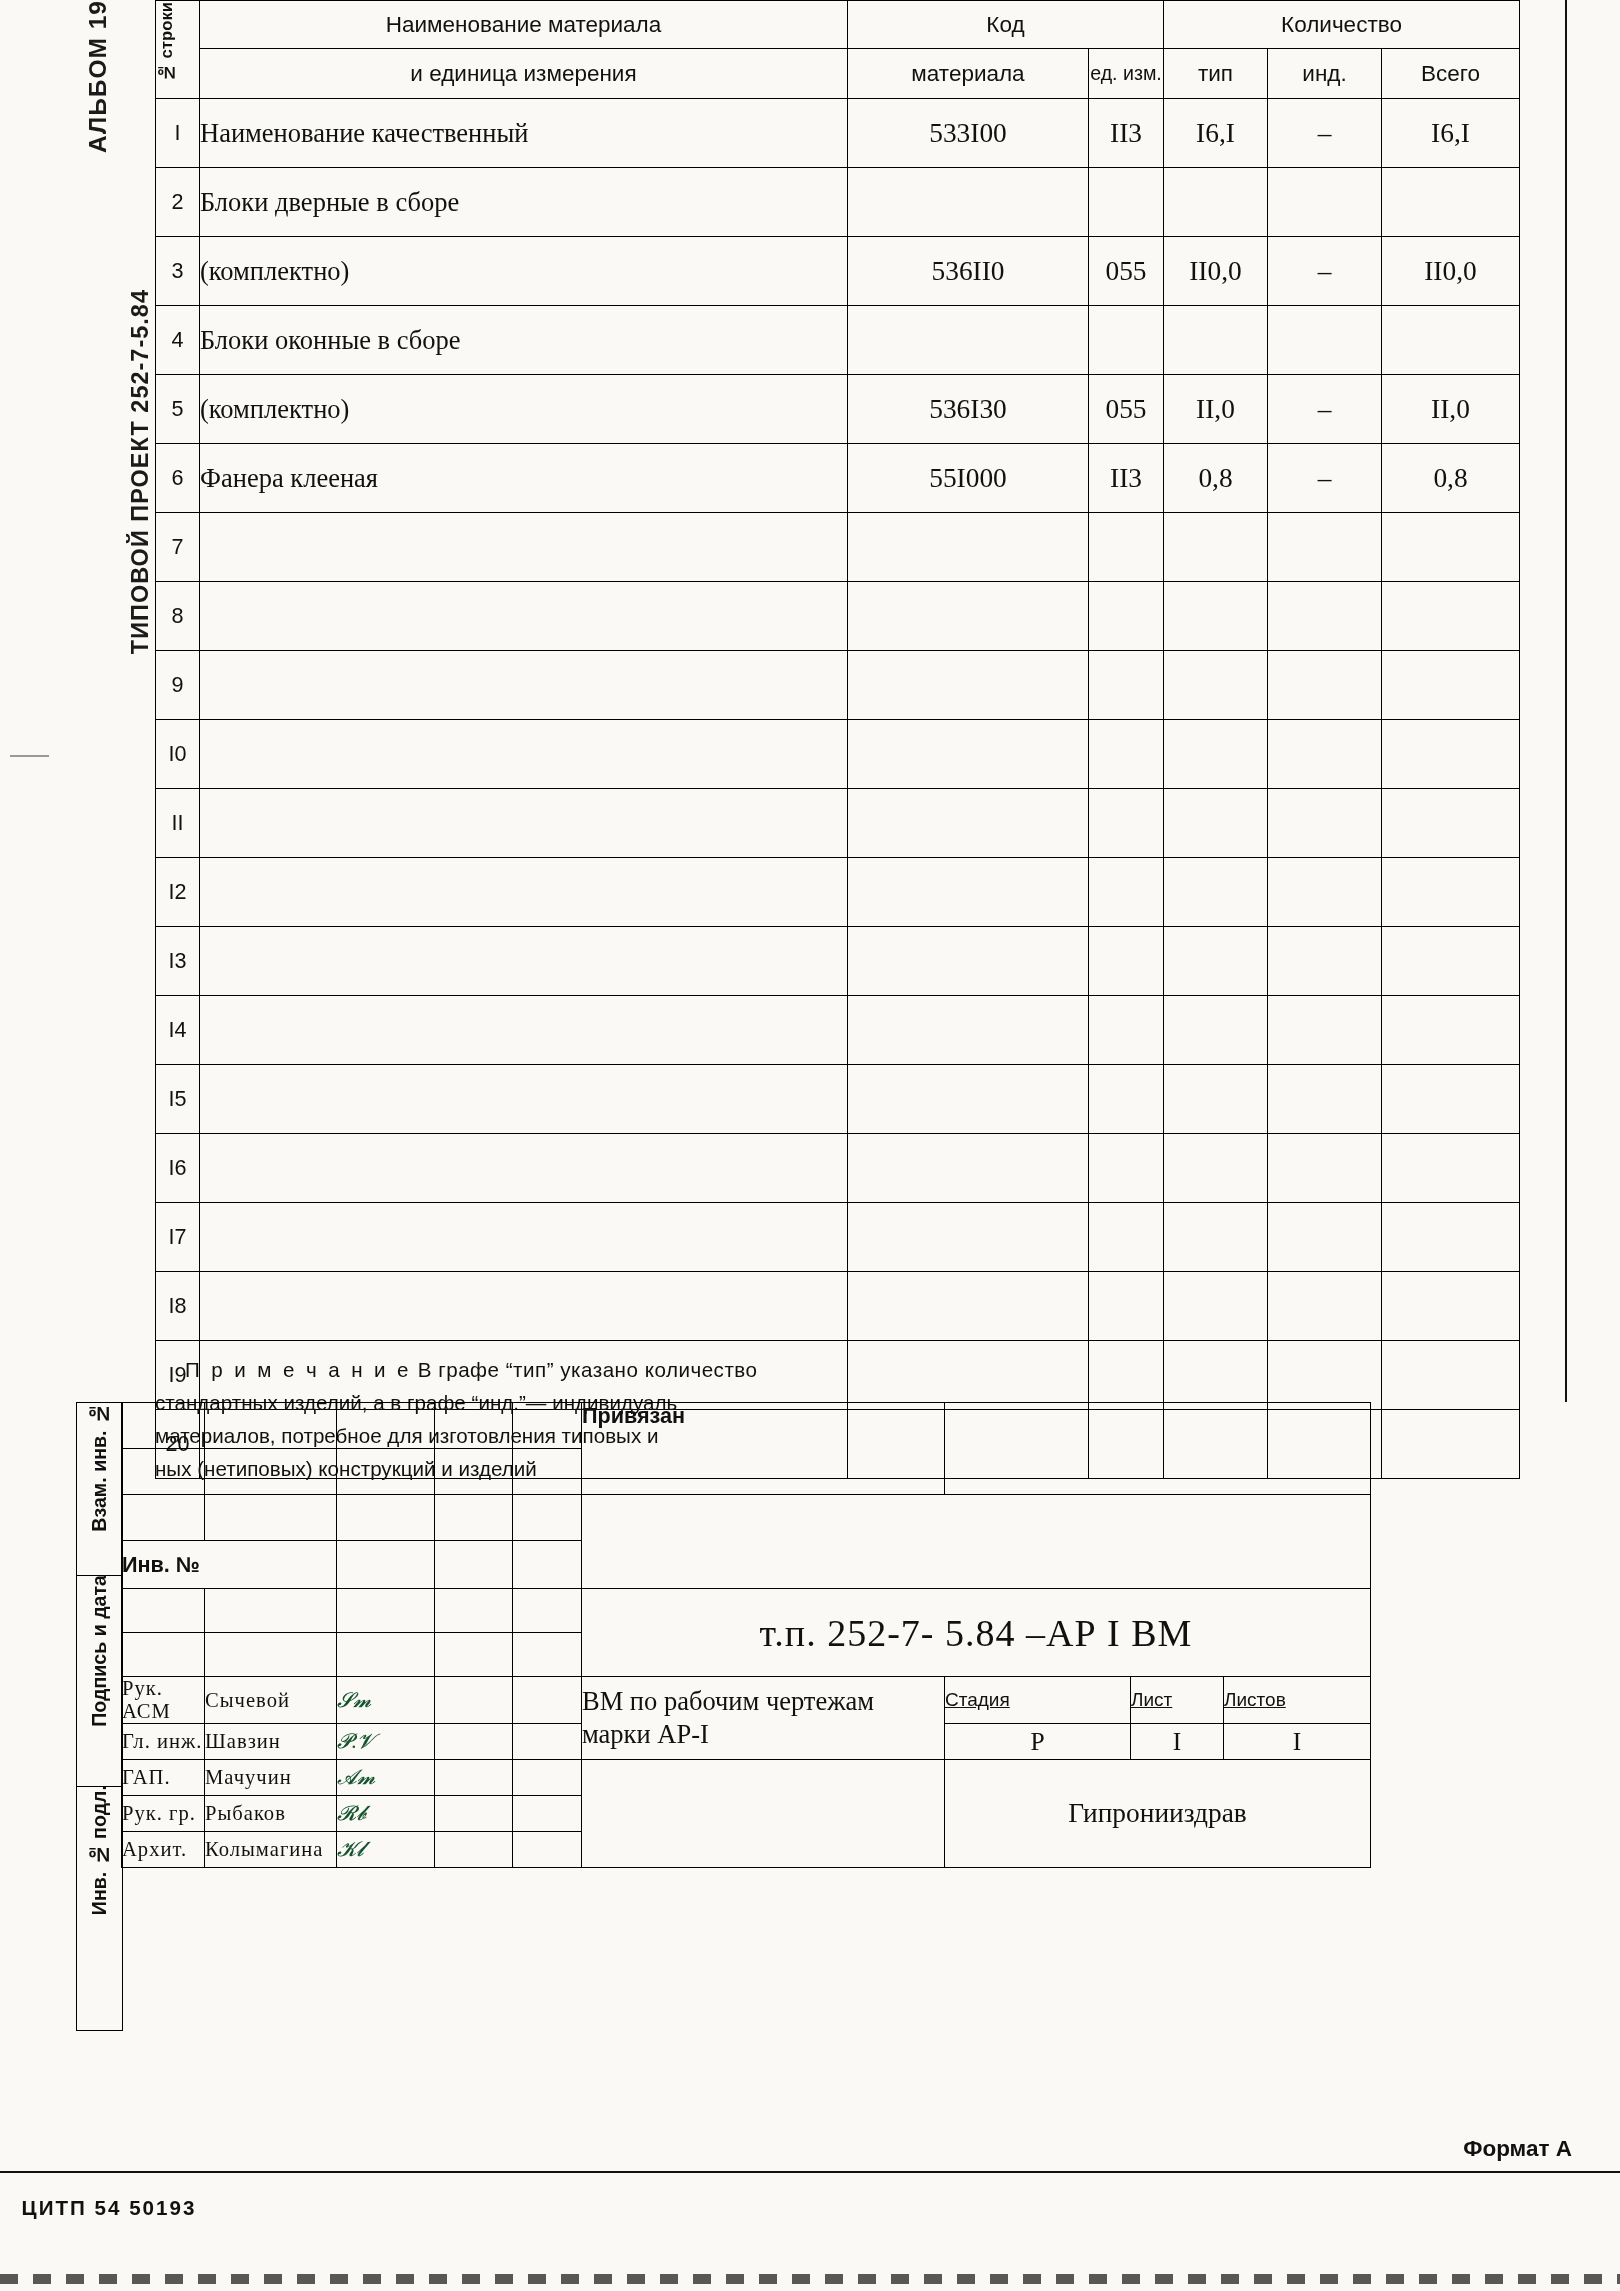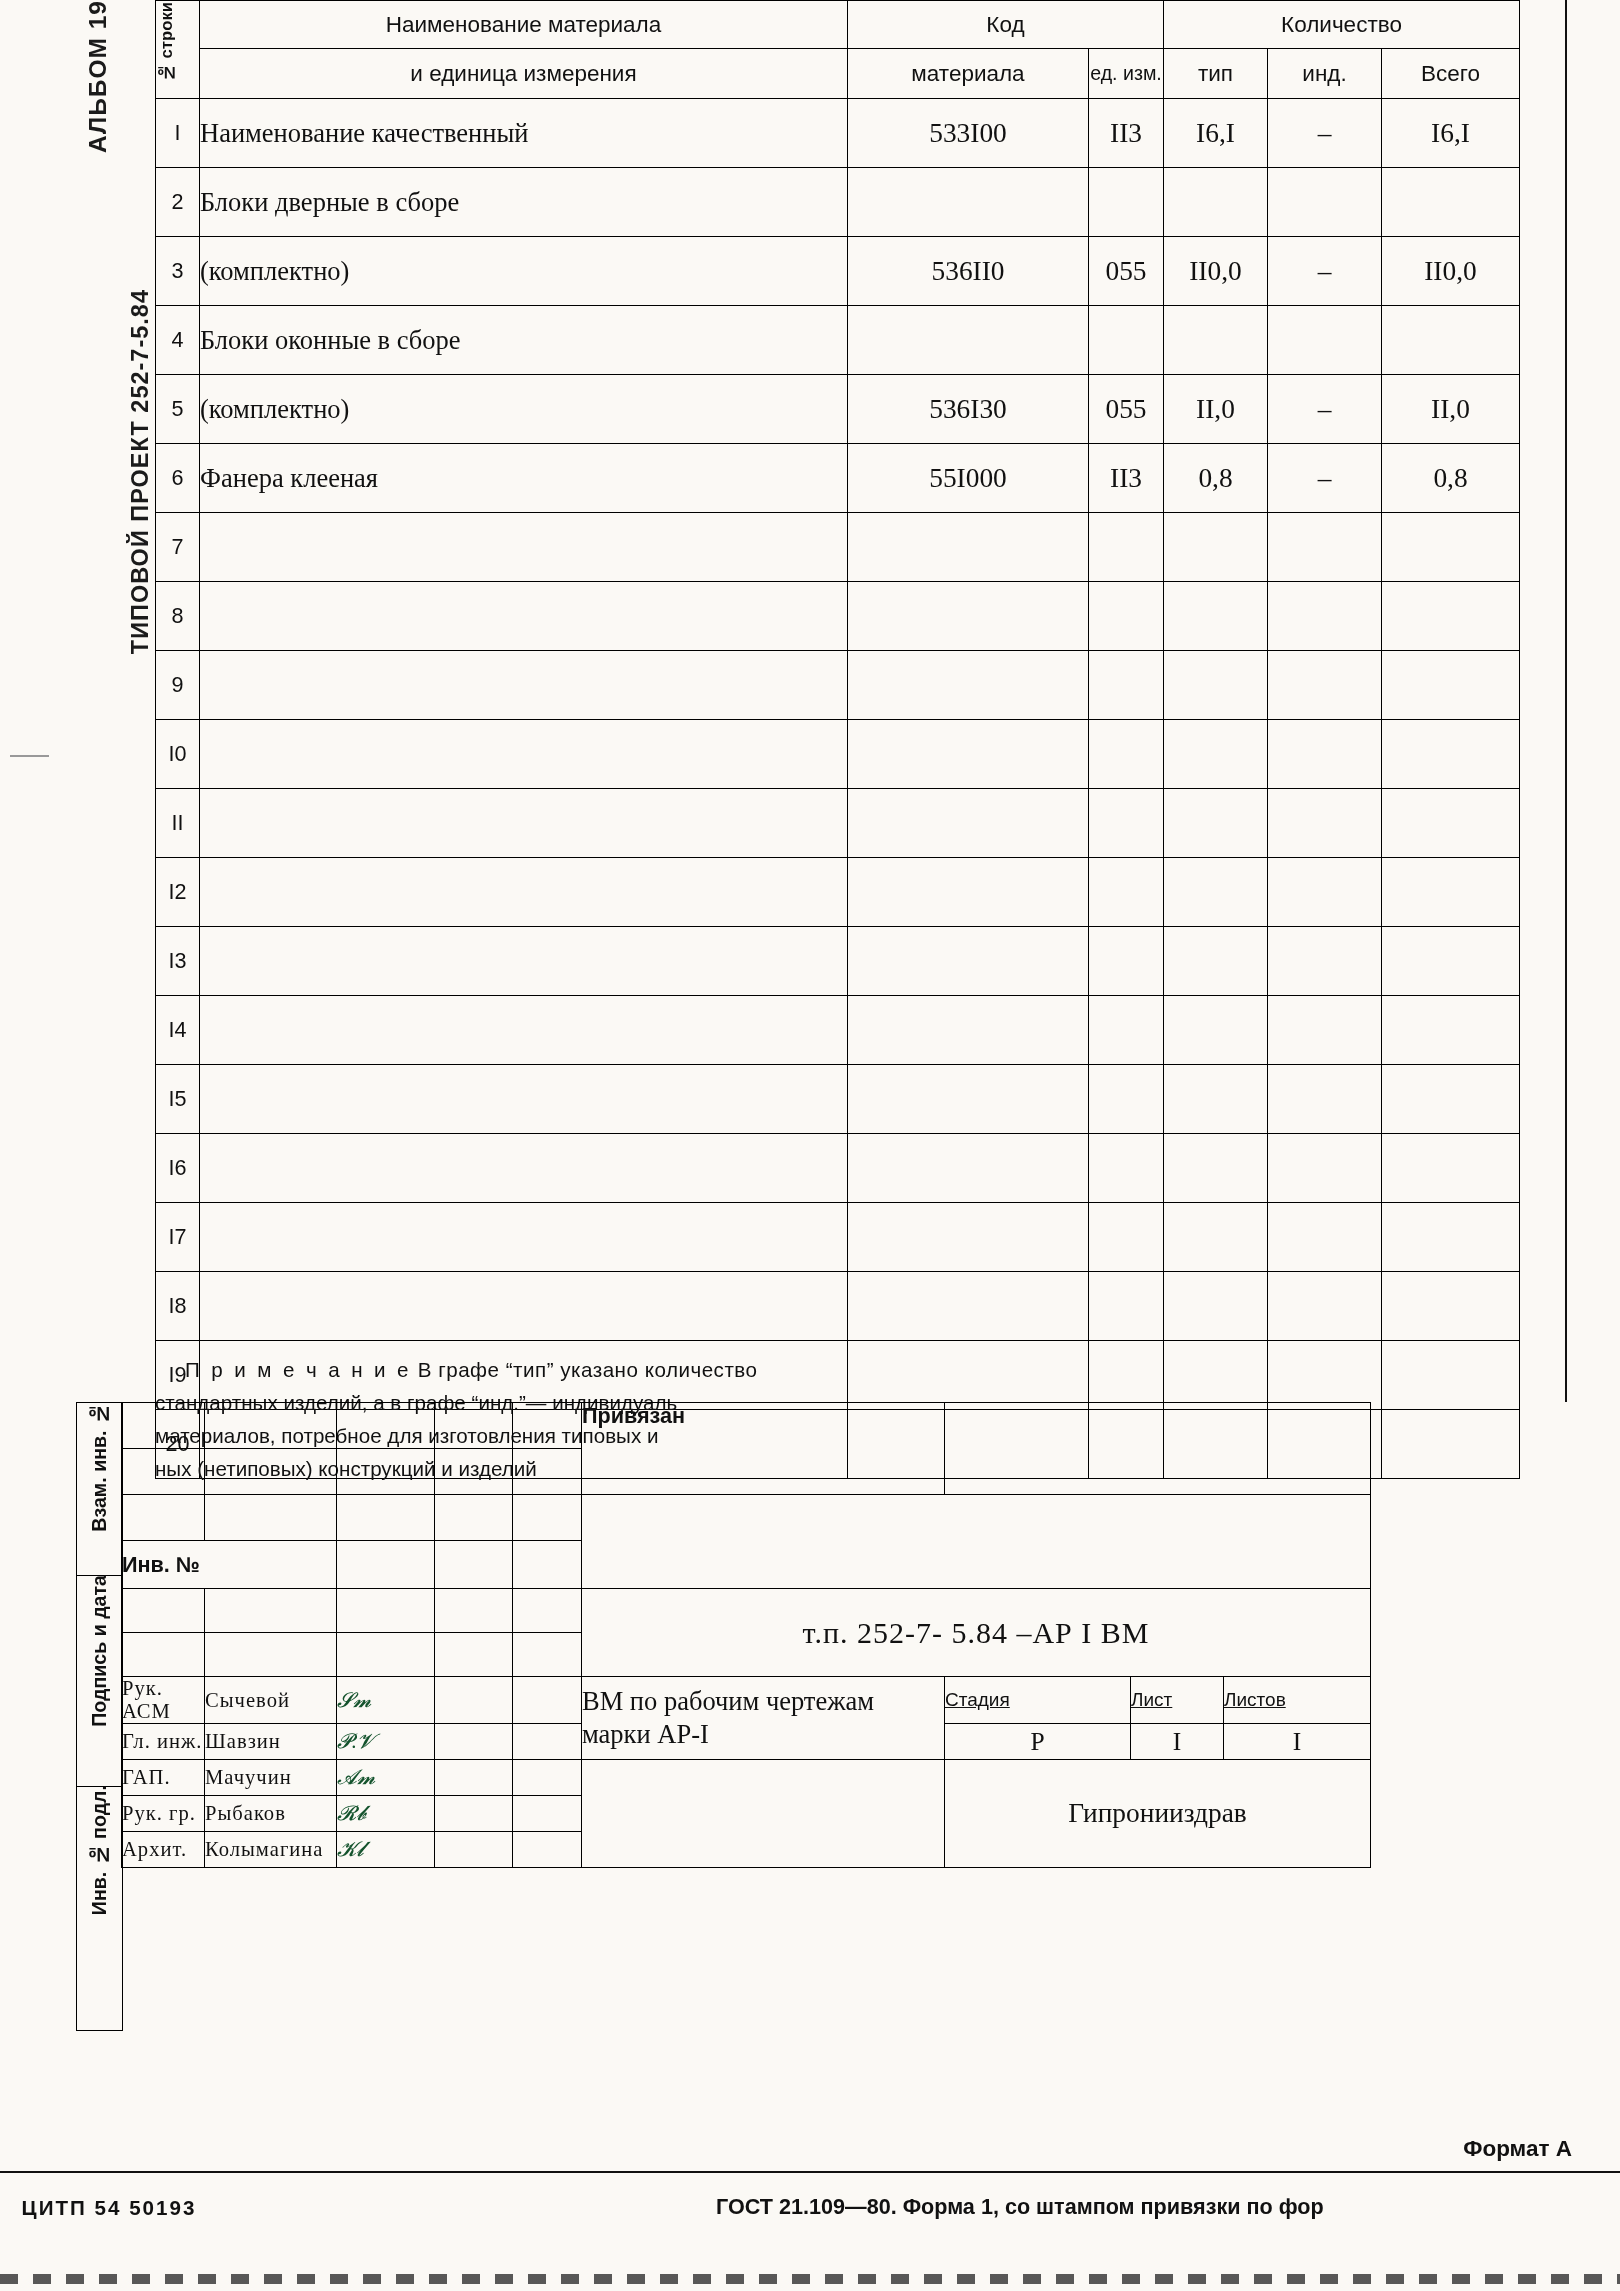--- a/index.html
+++ b/index.html
@@ -39,21 +39,21 @@
   .sideband div{position:absolute;left:0;width:45px;text-align:center;}
   .sideband span{writing-mode:vertical-rl;transform:rotate(180deg);font-size:19.6px;font-weight:bold;white-space:nowrap;}
   .sbseg{border-bottom:1.6px solid #000;}
 
   .stab{position:absolute;left:45px;top:0;border-collapse:collapse;}
   .stab td{border:1.6px solid #000;padding:0;}
 
   .lbl{font-size:21.6px;font-weight:bold;padding-left:7.8px;}
   .sign{font-family:"Liberation Serif",serif;font-size:20.6px;padding-left:5.9px;letter-spacing:1px;}
   .hand{font-family:"Liberation Serif",serif;font-style:italic;font-size:20.6px;color:#14532d;padding-left:3.9px;}
-  .bigcode{font-size:30px;text-align:center;font-family:"Liberation Serif",serif;letter-spacing:1px;}
+  .bigcode{font-size:38px;text-align:center;font-family:"Liberation Serif",serif;letter-spacing:1px;}
   .vmtitle{font-size:26.5px;font-family:"Liberation Serif",serif;padding-left:33px;line-height:33px;}
   .org{font-size:27.4px;font-family:"Liberation Serif",serif;text-align:center;}
   .ctr{font-size:19px;text-decoration:underline;}
   .ctrb{text-align:center;font-size:25.5px;font-family:"Liberation Serif",serif;}
 
   
   .fmt{position:absolute;right:48px;top:2117px;font-size:22.5px;font-weight:bold;margin-top:19px;}
   .gost{position:absolute;left:716px;top:2194px;font-size:21.6px;font-weight:bold;}
   .citp{position:absolute;left:21.6px;top:2196px;font-size:20.6px;font-weight:bold;letter-spacing:2px;}
   .botline{position:absolute;left:0;top:2171px;width:1620px;height:2px;background:#111;}
@@ -420,17 +420,16 @@
         <td class="hand">𝓚𝓵</td>
         <td></td>
             <td></td>
       </tr>
     </tbody>
       </table>
   </div>
 
   <div class="fmt">Формат А</div>
   <div class="botline"></div>
-  <div class="gost">ГОСТ 21.109—80. Форма 1,  со штампом привязки по фор</div>
   <div class="citp">ЦИТП     54 50193</div>
   <div class="dash"></div>
 </div>
 
 
 </body></html>

